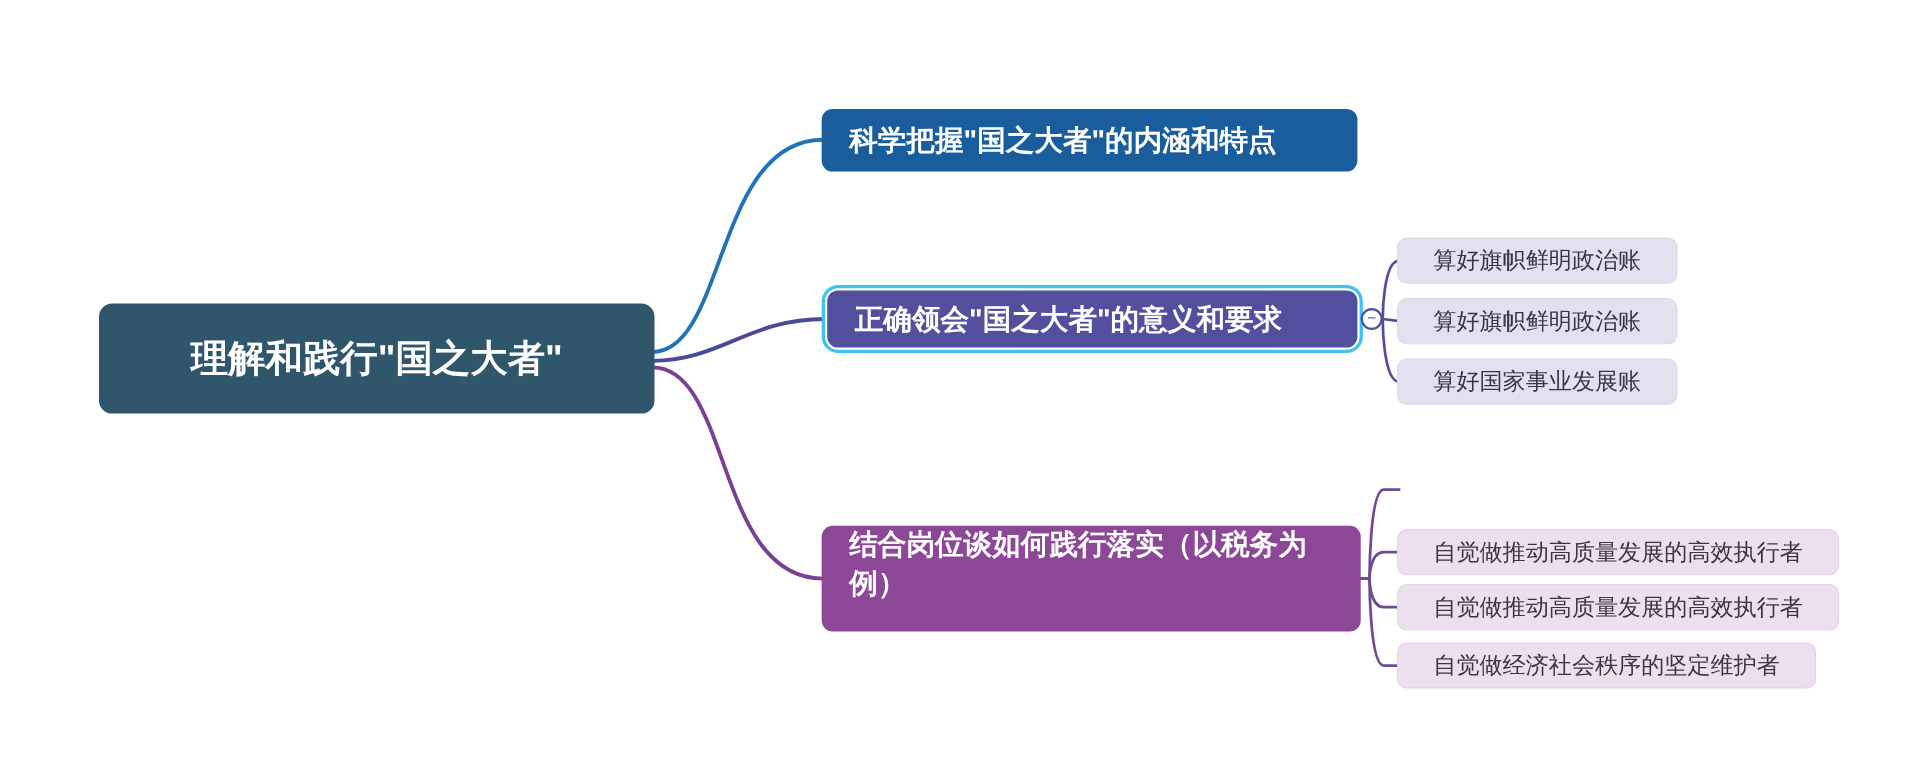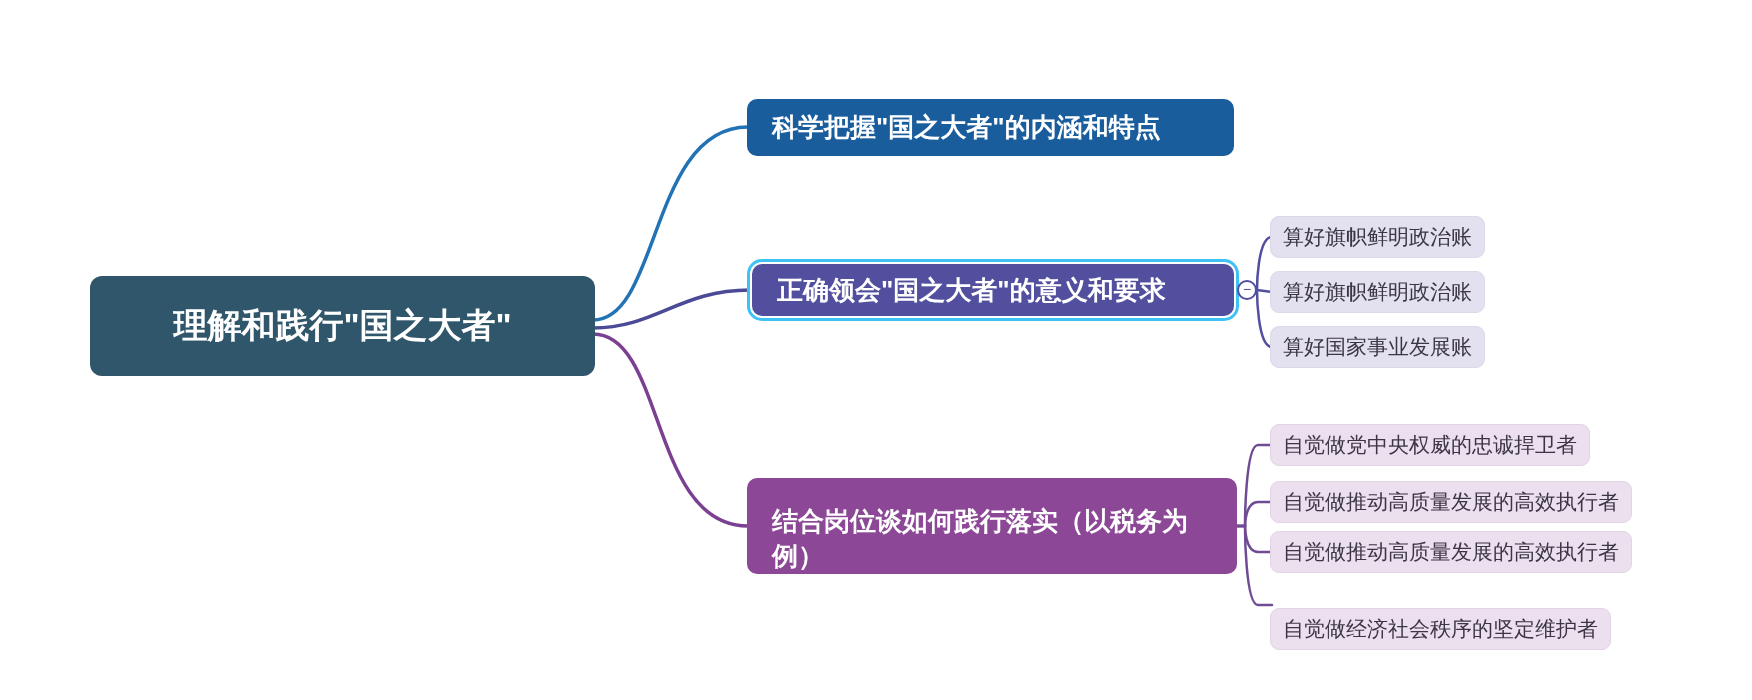--- a/index.html
+++ b/index.html
@@ -26,32 +26,32 @@
     padding:0 10px;
   }
   .branch-node{
     border-radius:10px;font-size:26px;
     padding:0 25px;
   }
   .branch-1{left:747px;top:99px;width:487px;height:57px;background:#1a5d9d;}
   .branch-2{left:752px;top:264px;width:482px;height:52px;background:#514f9e;}
   .branch-2.selected{box-shadow:0 0 0 2px #ffffff,0 0 0 5px #3ec1f3;}
   .branch-3{left:747px;top:478px;width:490px;height:96px;background:#8c4896;
-    line-height:1.35;align-items:flex-end;}
+    line-height:1.35;align-items:flex-start;}
   .child-node{
     position:absolute;left:1270px;height:42px;
     display:flex;align-items:center;
-    padding:0 12px;border-radius:9px;
+    padding:0 32px;border-radius:9px;
     font-size:21px;font-weight:normal;color:#3b3544;
     white-space:nowrap;box-sizing:border-box;
   }
   .child-b2{background:#e3e1ef;border:1px solid #dbd8ea;}
   .child-b3{background:#ecdfee;border:1px solid #e2d4e6;}
   .b2c-0{top:216px;} .b2c-1{top:271px;} .b2c-2{top:326px;align-items:center;}
-  .b3c-0{top:424px;} .b3c-1{top:481px;justify-content:center;} .b3c-2{top:531px;} .b3c-3{top:608px;}
+  .b3c-0{top:424px;} .b3c-1{top:481px;justify-content:center;} .b3c-2{top:531px;} .b3c-3{top:584px;}
   .collapse-btn{
     position:absolute;left:1237px;top:280px;width:20px;height:20px;
     background:#ffffff;border:2px solid #514f9e;border-radius:50%;
     box-sizing:border-box;display:flex;align-items:center;justify-content:center;
     color:#514f9e;font-size:14px;line-height:1;cursor:pointer;padding:0 0 2px 0;
   }
 </style>
 </head>
 <body>
 
@@ -98,23 +98,20 @@
     <span>算好旗帜鲜明政治账</span>
   </div>
   <div class="child-node child-b2 b2c-2">
     <span>算好国家事业发展账</span>
   </div>
 
   <div class="node branch-node branch-3">
     <span>结合岗位谈如何践行落实（以税务为例）</span>
   </div>
 
-  <div class="child-node child-b3 b3c-0">
-    <span>自觉做党中央权威的忠诚捍卫者</span>
-  </div>
   <div class="child-node child-b3 b3c-1">
     <span>自觉做推动高质量发展的高效执行者</span>
   </div>
   <div class="child-node child-b3 b3c-2">
     <span>自觉做推动高质量发展的高效执行者</span>
   </div>
   <div class="child-node child-b3 b3c-3">
     <span>自觉做经济社会秩序的坚定维护者</span>
   </div>
 

